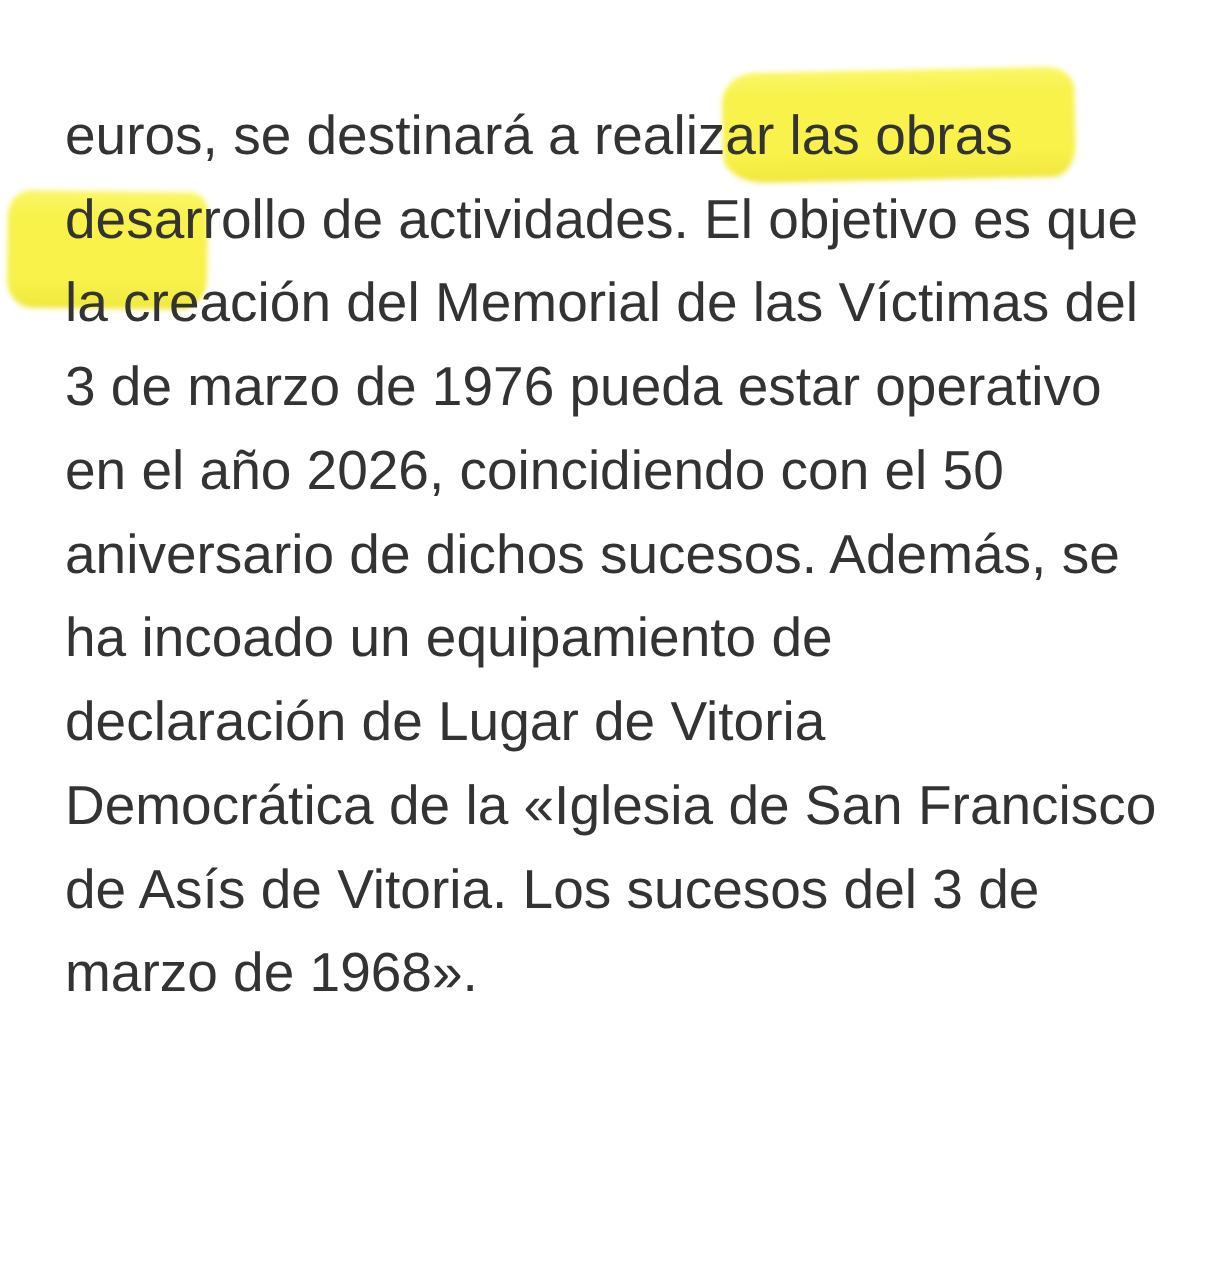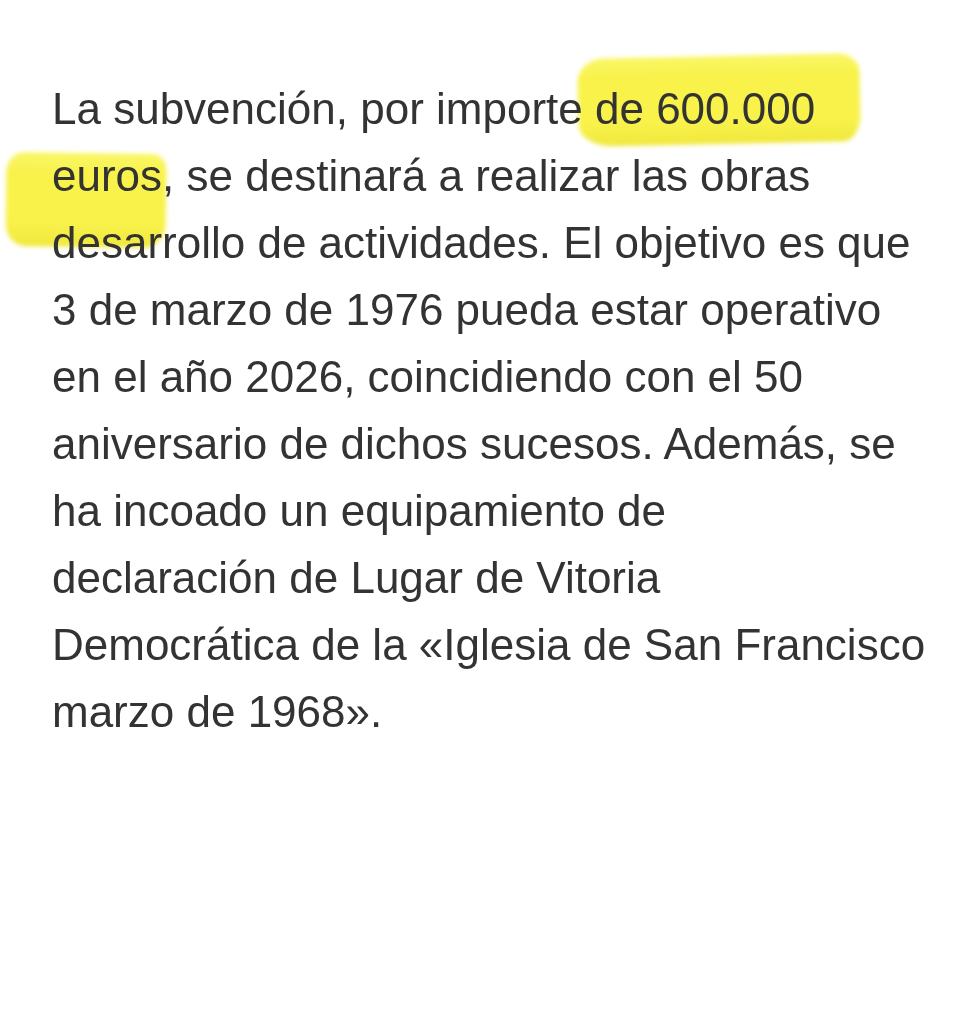--- a/index.html
+++ b/index.html
@@ -69,25 +69,26 @@
 </style>
 </head>
 <body>
 
 <div class="page">
 
   <div class="hl-blob hl-blob-1"></div>
   <div class="hl-blob hl-blob-2"></div>
 
   <div class="article-text">
-    <div class="text-line"><span>La subvención, por importe </span><span class="hl-text">de 600.000</span></div>
     <div class="text-line"><span class="hl-text">euros</span><span>, se destinará a realizar las obras</span></div>
     <div class="text-line">desarrollo de actividades. El objetivo es que</div>
+    <div class="text-line">la creación del Memorial de las Víctimas del</div>
     <div class="text-line">3 de marzo de 1976 pueda estar operativo</div>
     <div class="text-line">en el año 2026, coincidiendo con el 50</div>
     <div class="text-line">aniversario de dichos sucesos. Además, se</div>
     <div class="text-line">ha incoado un equipamiento de</div>
     <div class="text-line">declaración de Lugar de Vitoria</div>
     <div class="text-line">Democrática de la «Iglesia de San Francisco</div>
+    <div class="text-line">de Asís de Vitoria. Los sucesos del 3 de</div>
     <div class="text-line">marzo de 1968».</div>
   </div>
 
 </div>
 
 </body></html>

